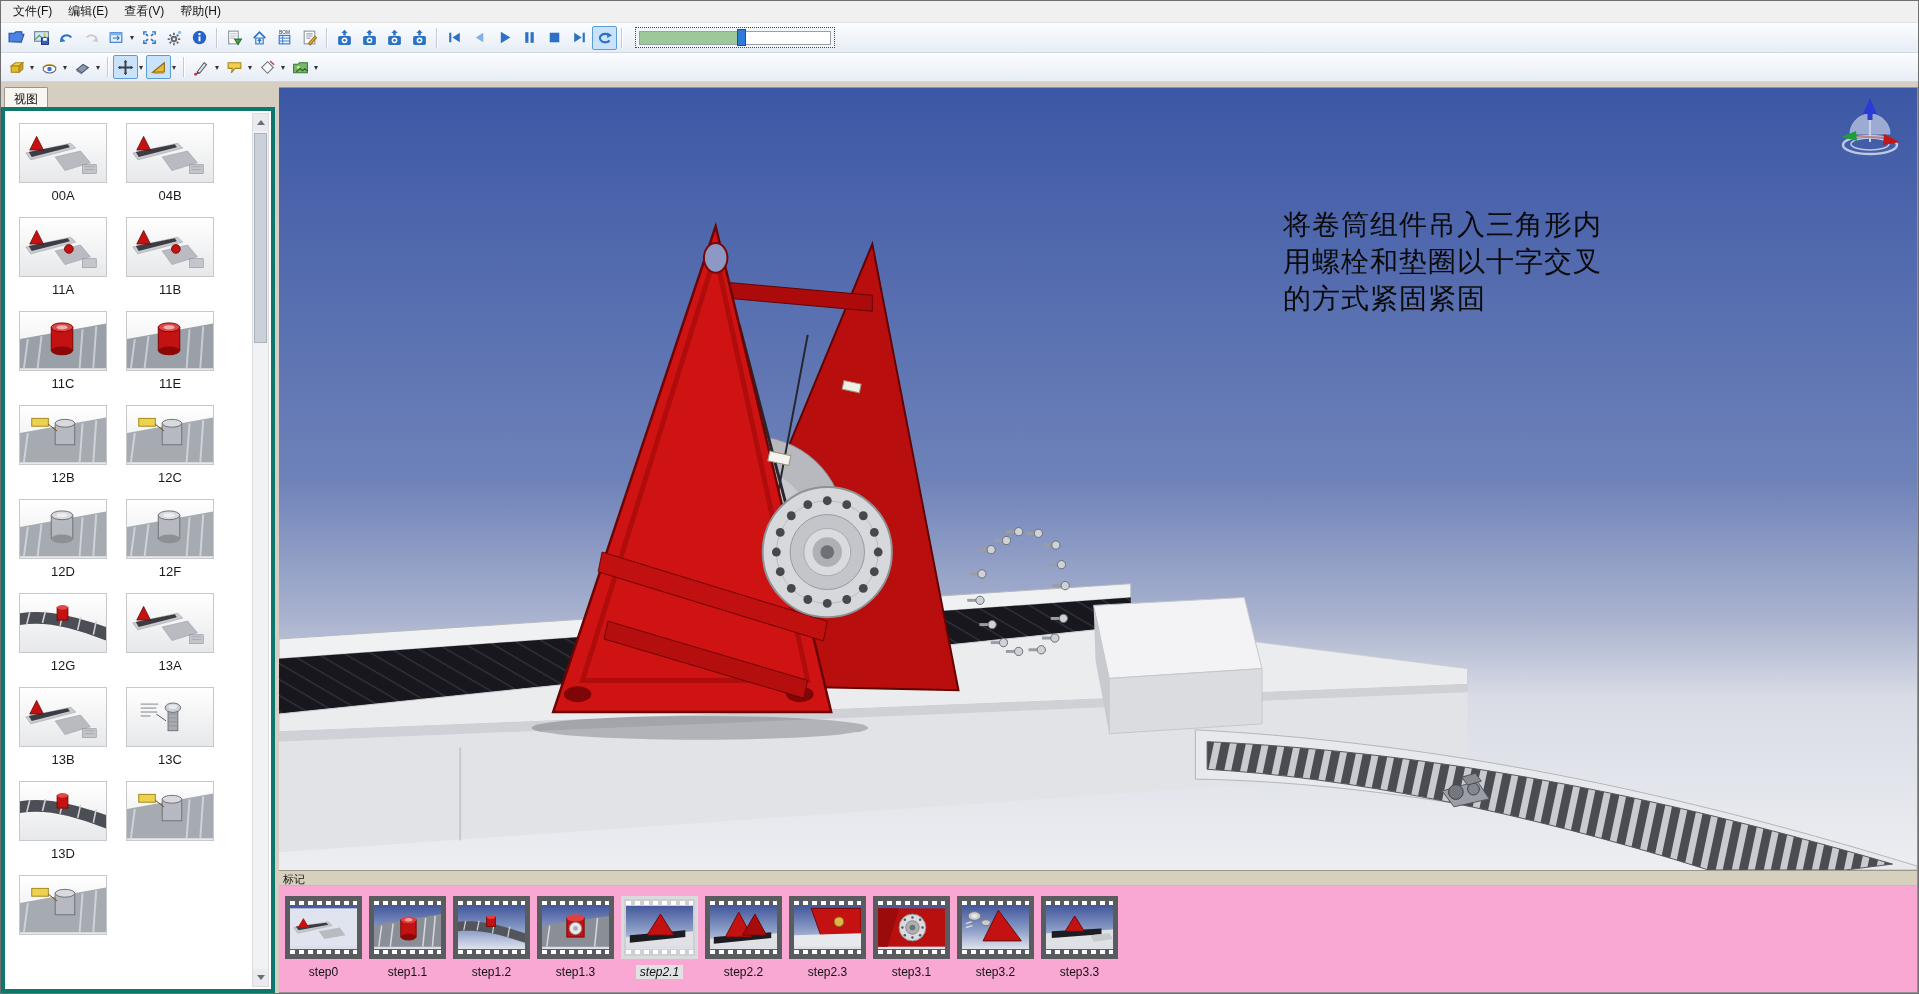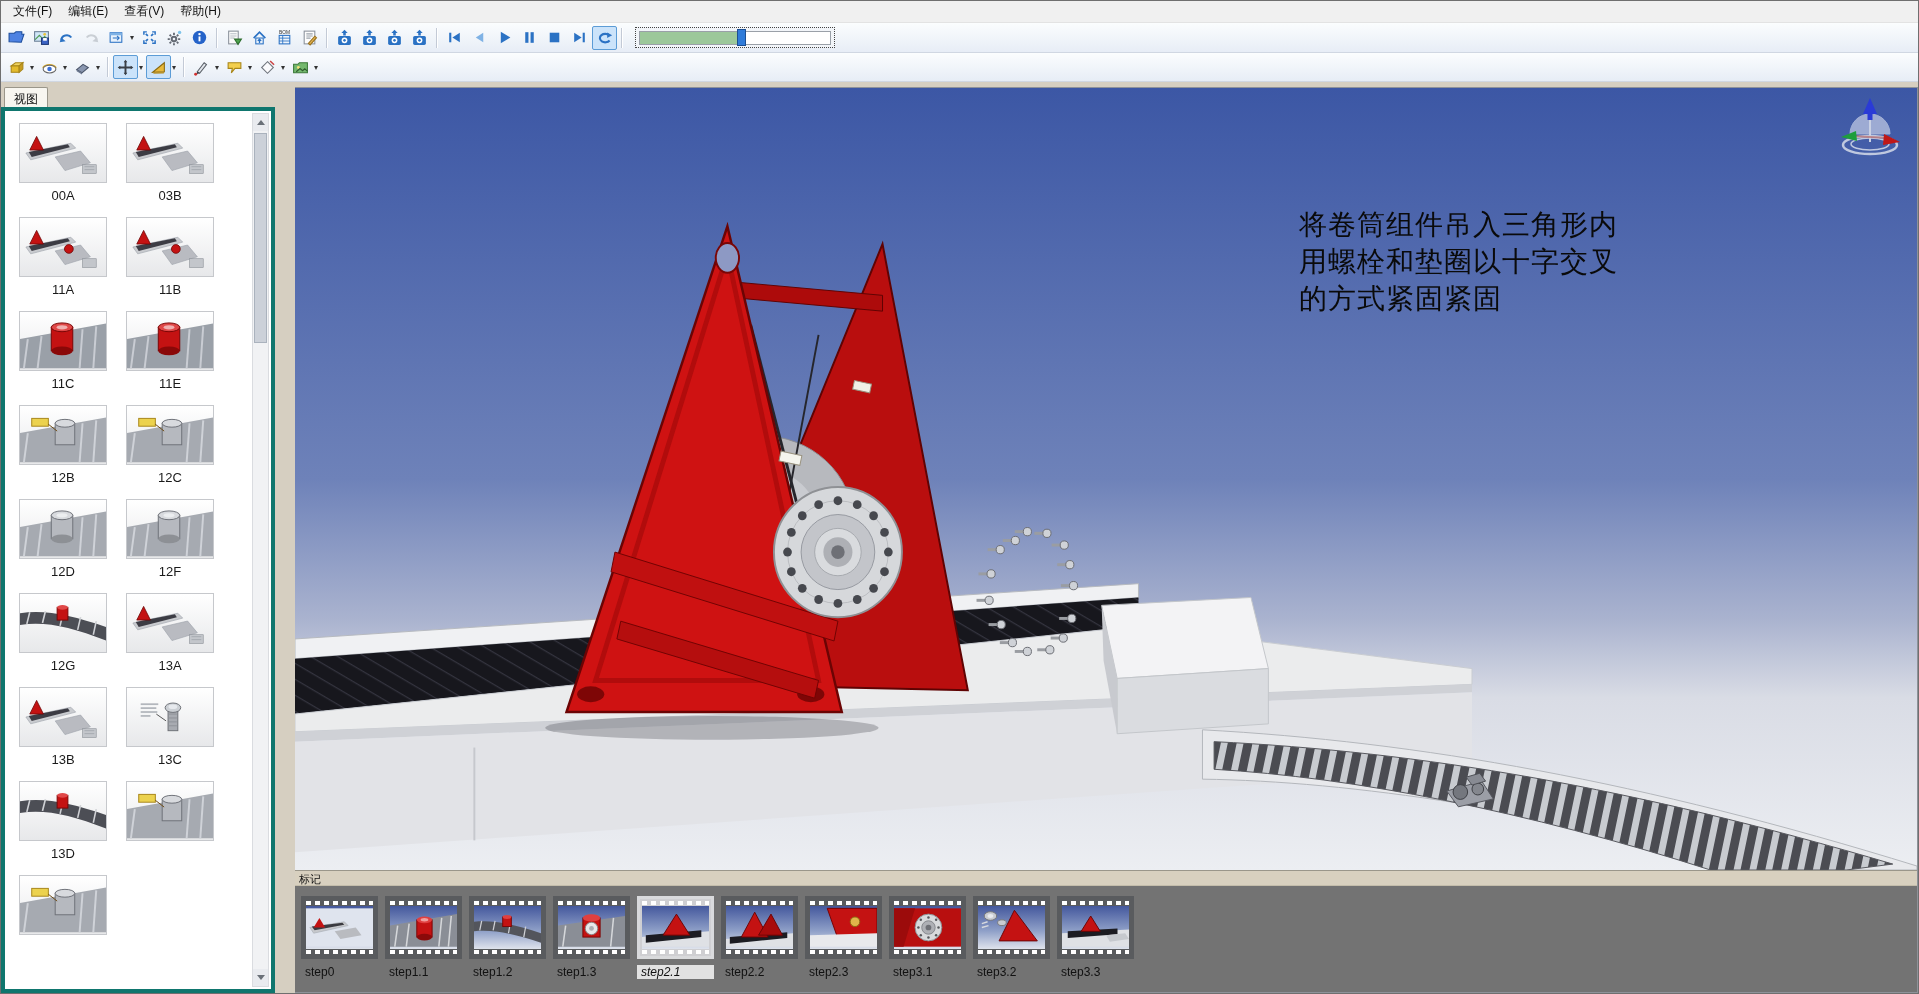--- a/index.html
+++ b/index.html
@@ -34,30 +34,30 @@
   .thumb-pic svg{width:100%;height:100%;display:block;}
   .thumb-label{text-align:center;font-size:13px;color:#1a1a1a;margin:5px 0 13px;height:16px;}
   .vscroll{position:absolute;top:2px;right:2px;bottom:2px;width:17px;background:#f1f2f4;border:1px solid #dadce0;box-sizing:border-box;}
   .sb-btn{position:absolute;left:0;right:0;height:17px;display:flex;align-items:center;justify-content:center;background:#e9ebef;}
   .sb-btn.up{top:0;}.sb-btn.down{bottom:0;}
   .tri{width:0;height:0;border-left:4px solid transparent;border-right:4px solid transparent;}
   .up .tri{border-bottom:5px solid #6a7078;}
   .down .tri{border-top:5px solid #6a7078;}
   .sb-thumb{position:absolute;left:1px;right:1px;top:19px;height:210px;background:#ccd1d9;border:1px solid #aab2bd;box-sizing:border-box;}
   
-  .right-col{flex:1;display:flex;flex-direction:column;min-width:0;margin-left:20px;border:1px solid #8e9299;border-left:none;}
+  .right-col{flex:1;display:flex;flex-direction:column;min-width:0;margin-left:4px;border:1px solid #8e9299;border-left:none;}
   .viewport{flex:1;position:relative;overflow:hidden;background:#3a55a3;min-height:0;}
   .viewport > svg.scene{position:absolute;inset:0;width:100%;height:100%;}
   .annotation{position:absolute;left:1004px;top:118px;font-size:28px;line-height:37px;color:#0a0a0a;white-space:nowrap;letter-spacing:1px;}
   .compass{position:absolute;top:8px;right:14px;width:66px;height:62px;}
   
-  .bottom-panel{height:121px;background:#737373;border-top:1px solid #9a968a;display:flex;flex-direction:column;flex:0 0 auto;}
+  .bottom-panel{height:121px;background:#f9a8d4;border-top:1px solid #9a968a;display:flex;flex-direction:column;flex:0 0 auto;}
   .panel-header{height:15px;background:#d8d0bf;border-bottom:1px solid #c4bdab;font-size:11px;color:#111;padding:1px 0 0 4px;box-sizing:border-box;flex:0 0 auto;}
   .film-row{flex:1;display:flex;align-items:flex-start;padding:10px 0 0 6px;gap:7px;}
-  .film-item{width:77px;display:flex;flex-direction:column;flex:0 0 auto;}
+  .film-item{width:77px;display:flex;flex-direction:column;align-items:center;flex:0 0 auto;}
   .film{width:77px;height:63px;box-sizing:border-box;border:3px solid #595b5e;background:#595b5e;display:flex;flex-direction:column;}
   .film-item.selected .film{border-color:#d9dadc;background:#cfcfd2;}
   .sprk{height:4px;margin:2px 2px 1px;background:repeating-linear-gradient(90deg,#fff 0 5px,rgba(0,0,0,0) 5px 9px);flex:0 0 auto;}
   .sprk.bot{margin:1px 2px 2px;}
   .film-scene{flex:1;margin:0 2px;background:linear-gradient(#44589d,#8fa0c8 58%,#dfe3ec);overflow:hidden;}
   .film-scene svg{width:100%;height:100%;display:block;}
   .film-label{font-size:12px;color:#111;margin-top:6px;padding:0 4px;}
   .film-item.selected .film-label{background:#e2e2e2;font-style:italic;}
 </style>
 </head>
@@ -333,21 +333,21 @@
               <div class="thumb-pic">
                 <svg viewBox="0 0 88 56">
                   <polygon points="6,28 52,18 57,23 11,35" fill="#c9cbcf" stroke="#9aa0a8" stroke-width="0.6"></polygon>
                   <polygon points="9,27 49,19 51,22 12,32" fill="#3c3c44"></polygon>
                   <polygon points="36,32 62,26 72,38 46,46" fill="#b9bbc1" stroke="#9aa0a8" stroke-width="0.6"></polygon>
                   <rect x="64" y="40" width="14" height="9" fill="#c3c6cb" stroke="#8a8f96" stroke-width="0.6"></rect>
                   <path d="M66 42 h10 M66 45 h10" stroke="#8a8f96" stroke-width="0.5"></path>
                   <polygon points="17,11 24,25 10,25" fill="#c41212" stroke="#6b0404" stroke-width="0.8"></polygon>
                 </svg>
               </div>
-              <div class="thumb-label">03B</div>
+              <div class="thumb-label">04B</div>
             </div>
             <div class="thumb-item">
               <div class="thumb-pic">
                 <svg viewBox="0 0 88 56">
                   <polygon points="6,28 52,18 57,23 11,35" fill="#c9cbcf" stroke="#9aa0a8" stroke-width="0.6"></polygon>
                   <polygon points="9,27 49,19 51,22 12,32" fill="#3c3c44"></polygon>
                   <polygon points="36,32 62,26 72,38 46,46" fill="#b9bbc1" stroke="#9aa0a8" stroke-width="0.6"></polygon>
                   <rect x="64" y="40" width="14" height="9" fill="#c3c6cb" stroke="#8a8f96" stroke-width="0.6"></rect>
                   <polygon points="17,11 24,25 10,25" fill="#c41212" stroke="#6b0404" stroke-width="0.8"></polygon>
                   <circle cx="50" cy="30" r="4.5" fill="#c41212" stroke="#6b0404" stroke-width="0.8"></circle>

